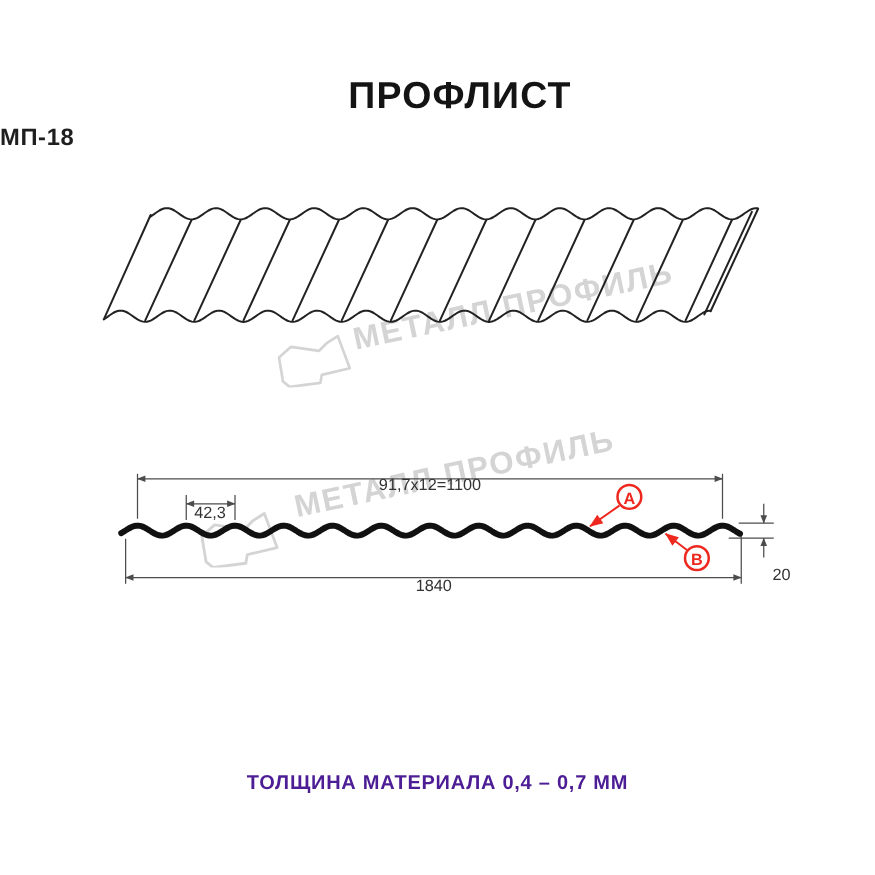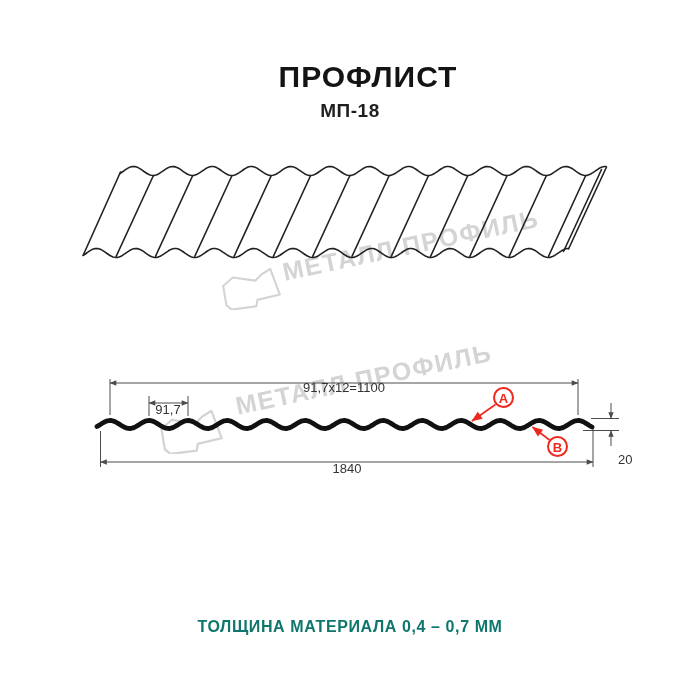--- a/index.html
+++ b/index.html
@@ -6,26 +6,26 @@
   html,body { background:#ffffff; }
   .page {
     position:relative; width:700px; height:700px; background:#fff;
     font-family:"Liberation Sans", sans-serif; overflow:hidden;
   }
   .title {
     position:absolute; top:60px; left:0; width:700px; text-align:center;
     font-size:30px; font-weight:800; letter-spacing:1px; color:#141414;padding-left:36px;
   }
   .subtitle {
-    position:absolute; top:100px; left:0; width:700px; text-align:center;
+    position:absolute; top:100px; left:0; width:700px; text-align:left;
     font-size:19px; font-weight:600; letter-spacing:0.5px; color:#1f1f1f;
   }
   .footer-note {
     position:absolute; top:618px; left:0; width:700px; text-align:center;
-    font-size:16px; font-weight:600; letter-spacing:0.6px; color:#0f766e;
+    font-size:16px; font-weight:600; letter-spacing:0.6px; color:#4c1d95;
   }
   .wm { position:absolute; color:#d4d4d4; pointer-events:none; }
   .wm-text {
     position:absolute; white-space:nowrap; font-size:25px; font-weight:700;
     letter-spacing:1.5px; color:#d4d4d4; transform-origin:left center;
     transform:rotate(-12deg);
   }
   svg.linework { position:absolute; left:0; top:0; }
   .dim-label {
     position:absolute; font-size:13px; color:#333; white-space:nowrap;margin-top:16px;
@@ -97,21 +97,21 @@
       <line x1="100.5" y1="462" x2="593" y2="462" stroke="#4c4c4c" stroke-width="1" fill="none" marker-start="url(#arr)" marker-end="url(#arr)"></line>
       <line x1="591" y1="418.5" x2="619" y2="418.5" stroke="#4c4c4c" stroke-width="1" fill="none"></line>
       <line x1="583" y1="430.5" x2="619" y2="430.5" stroke="#4c4c4c" stroke-width="1" fill="none"></line>
       <line x1="611" y1="403" x2="611" y2="418.5" stroke="#4c4c4c" stroke-width="1" fill="none" marker-end="url(#arr)"></line>
       <line x1="611" y1="446" x2="611" y2="430.5" stroke="#4c4c4c" stroke-width="1" fill="none" marker-end="url(#arr)"></line>
       <line x1="495.5" y1="404.5" x2="472" y2="421" stroke="#ee281e" stroke-width="1.6" fill="none" marker-end="url(#arrRed)"></line>
       <line x1="549.5" y1="440" x2="532.5" y2="427" stroke="#ee281e" stroke-width="1.6" fill="none" marker-end="url(#arrRed)"></line>
     </svg>
 
   <div class="dim-label center" style="left:344px; top:364px;">91,7x12=1100</div>
-  <div class="dim-label center" style="left:168px; top:386px;">91,7</div>
+  <div class="dim-label center" style="left:168px; top:386px;">42,3</div>
   <div class="dim-label center" style="left:347px; top:445px;">1840</div>
   <div class="dim-label" style="left:618px; top:436px;">20</div>
 
   <div class="callout" style="left:493px; top:387px;">А</div>
   <div class="callout" style="left:547px; top:436px;">В</div>
 
   <div class="footer-note">ТОЛЩИНА МАТЕРИАЛА 0,4 – 0,7 ММ</div>
 </div>
 
 </body></html>

